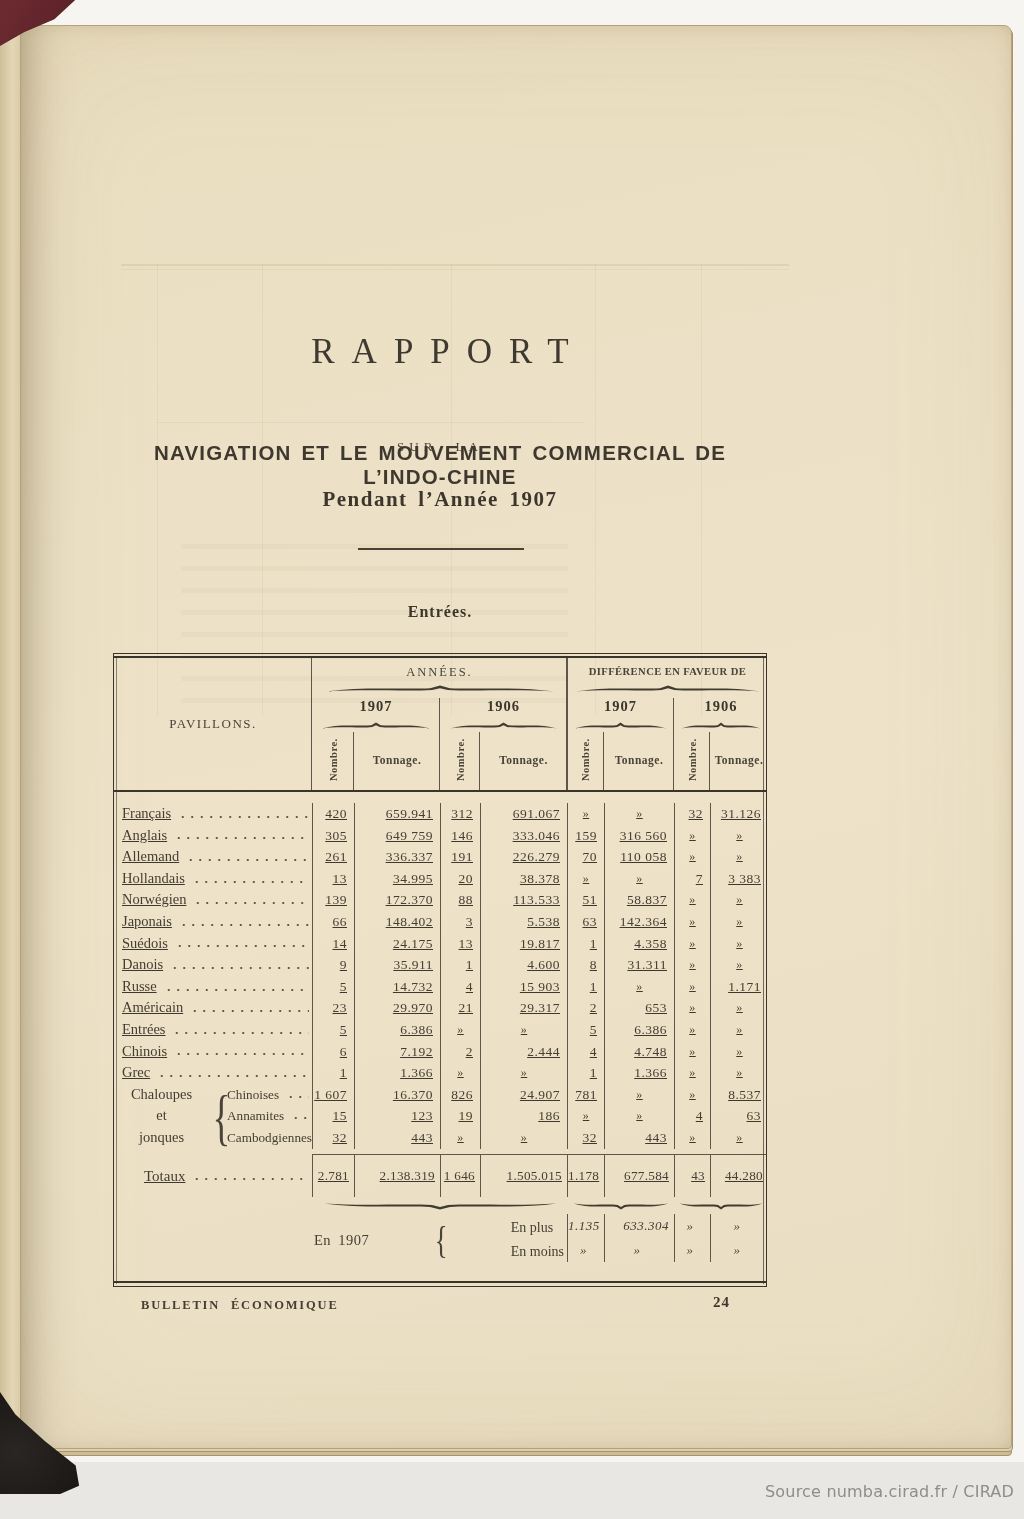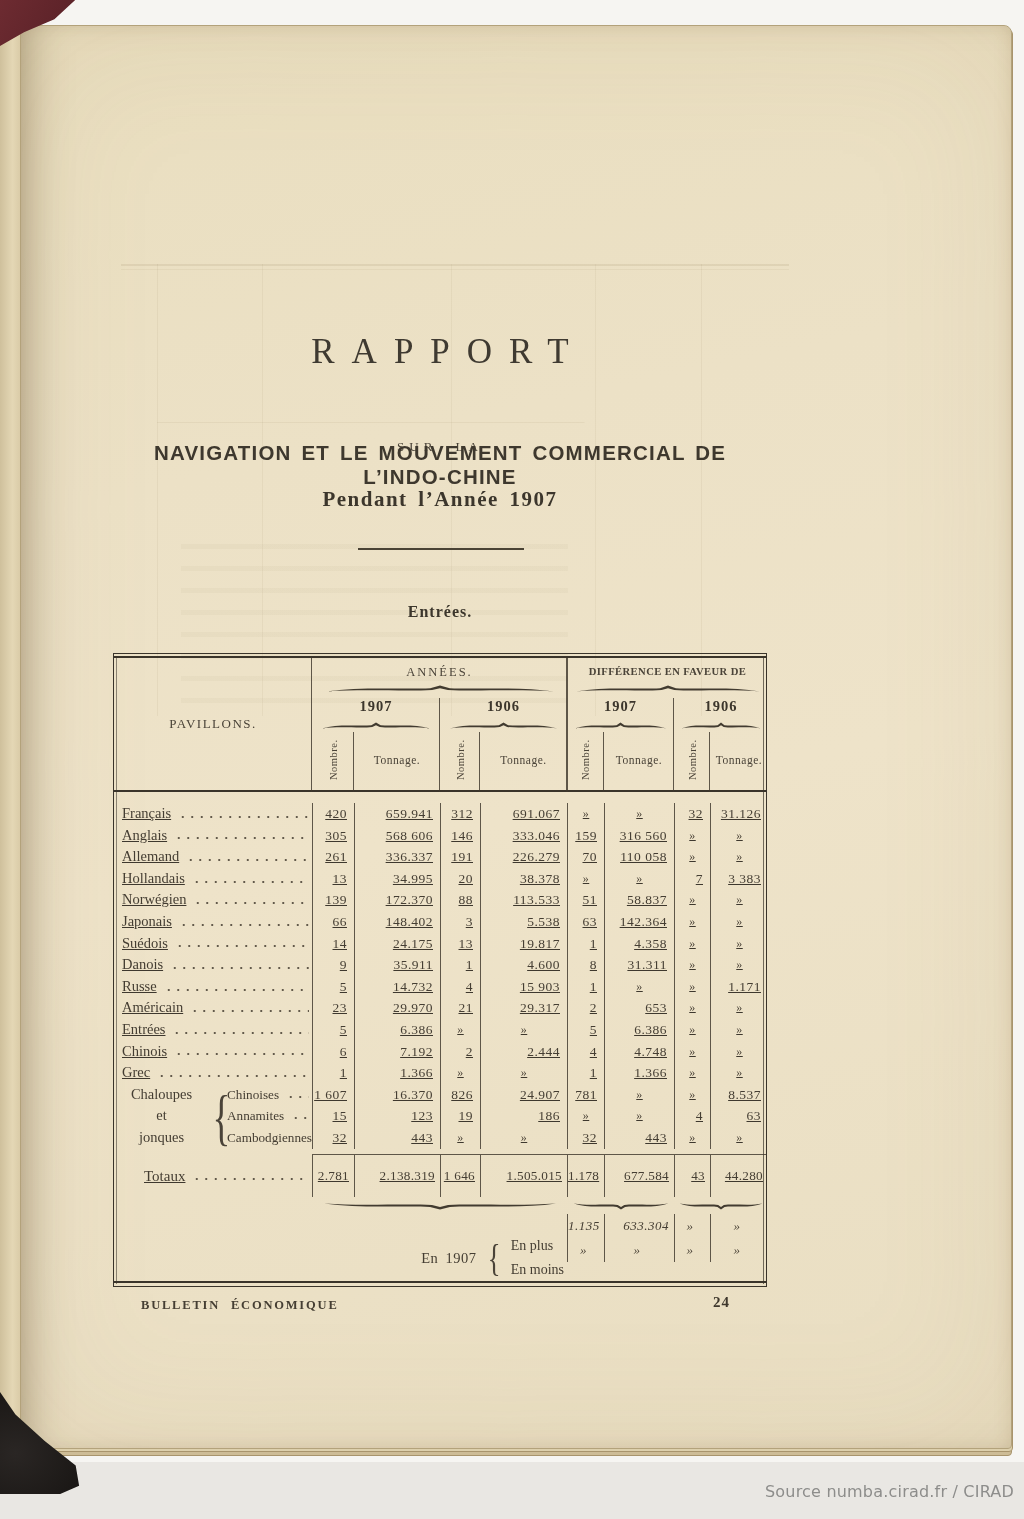--- a/index.html
+++ b/index.html
@@ -82,21 +82,21 @@
     padding-top:58px;font-size:13px;letter-spacing:1.5px;color:var(--ink-soft);}
   .h-group-a{position:absolute;left:198px;width:255px;top:7px;text-align:center;
     font-size:12.5px;letter-spacing:2px;color:var(--ink-soft);}
   .h-group-b{position:absolute;left:453px;width:201px;top:8px;text-align:center;
     font-size:10.6px;letter-spacing:.4px;font-weight:700;color:var(--ink-soft);}
   .h-year{position:absolute;top:40px;height:22px;text-align:center;
     font-size:14.5px;font-weight:700;letter-spacing:1px;color:#3c362c;}
   .brace{position:absolute;height:9px;}
   .brace svg{display:block;width:100%;height:100%;}
   .brace.flip svg{transform:scaleY(-1);}
-  .h-sub{position:absolute;top:72px;height:62px;text-align:center;color:var(--ink-soft);}
+  .h-sub{position:absolute;top:72px;height:62px;text-align:center;color:var(--ink-soft);font-weight:bold;}
   .h-sub.tonnage{font-size:11.5px;letter-spacing:.5px;padding-top:24px;}
   .h-sub.nombre{font-size:10.5px;letter-spacing:.5px;}
   .h-sub.nombre span{display:inline-block;writing-mode:vertical-rl;transform:rotate(180deg);
     height:100%;padding-top:2px;}
   .vline{position:absolute;width:1px;background:var(--line);}
   .vline.heavy{width:1.5px;}
 
   .tbody{position:absolute;left:0;top:142px;width:100%;padding-top:7px;}
   .grid{display:grid;grid-template-columns:198px 42px 86px 40px 87px 37px 70px 36px 58px;}
   .trow{height:21.6px;line-height:21.6px;text-decoration:underline;}
@@ -126,22 +126,22 @@
   .totals-row .trow{height:42px;line-height:42px;}
   .totals-row .lc{padding-left:30px;font-size:15px;}
   .totals-row .vc{font-size:13.2px;letter-spacing:.3px;padding-right:5px;}
 
   .totals-braces .brace{top:548px;}
 
   .tfoot{position:absolute;left:0;top:560px;width:100%;height:52px;}
   .fgrid{display:grid;grid-template-columns:453px 37px 70px 36px 58px;font-style:italic;}
   .frow{height:24px;line-height:24px;}
   .fgrid .vc{font-size:13px;padding-right:5px;}
-  .en-label{position:absolute;left:200px;top:20px;width:250px;height:48px;display:flex;
-    align-items:center;justify-content:flex-end;color:#443d32;}
+  .en-label{position:absolute;left:200px;top:2px;width:250px;height:48px;display:flex;
+    align-items:center;justify-content:space-between;color:#443d32;}
   .en-year{font-size:14.5px;letter-spacing:.5px;margin-right:9px;word-spacing:3px;}
   .en-brace{font-size:38px;font-weight:300;transform:scaleX(.7);color:#4a4338;}
   .en-items{margin-left:7px;font-size:14px;}
   .en-items div{height:24px;line-height:24px;}
 
   .page-footer-journal{position:absolute;left:28px;top:1272px;font-size:12.5px;font-weight:700;
     letter-spacing:1.8px;word-spacing:6px;color:#453e33;}
   .page-footer-num{position:absolute;left:600px;top:1268px;font-size:15px;font-weight:700;
     letter-spacing:1px;color:#3f382d;}
 </style>
@@ -250,21 +250,21 @@
               <div class="gc vc guillemet">»</div>
               <div class="gc vc">32</div>
               <div class="gc vc">31.126</div>
             </div>
             <div class="grid trow">
               <div class="gc lc">
                 <span>Anglais</span>
                 <span class="leader"></span>
               </div>
               <div class="gc vc">305</div>
-              <div class="gc vc">568 606</div>
+              <div class="gc vc">649 759</div>
               <div class="gc vc">146</div>
               <div class="gc vc">333.046</div>
               <div class="gc vc sec">159</div>
               <div class="gc vc">316 560</div>
               <div class="gc vc guillemet">»</div>
               <div class="gc vc guillemet">»</div>
             </div>
             <div class="grid trow">
               <div class="gc lc">
                 <span>Allemand</span>

